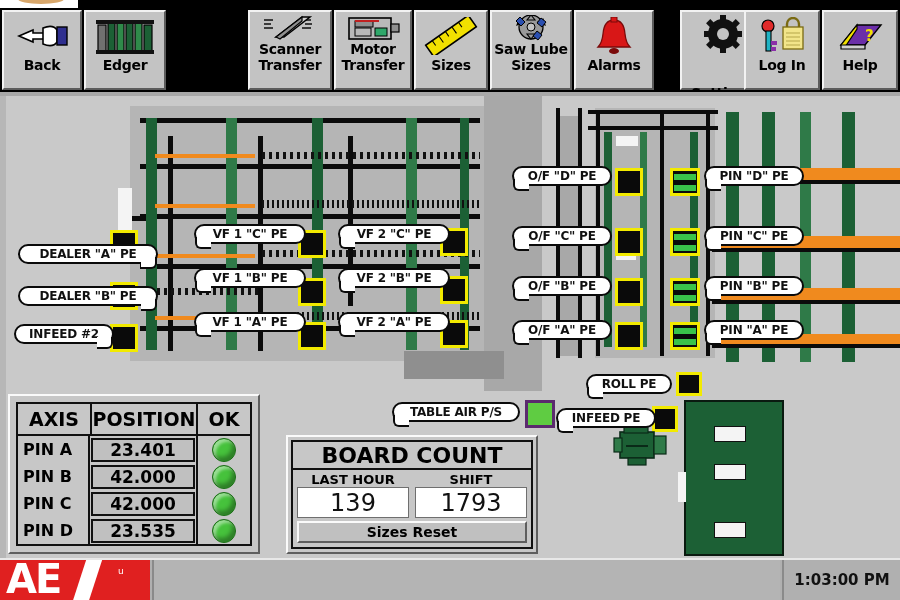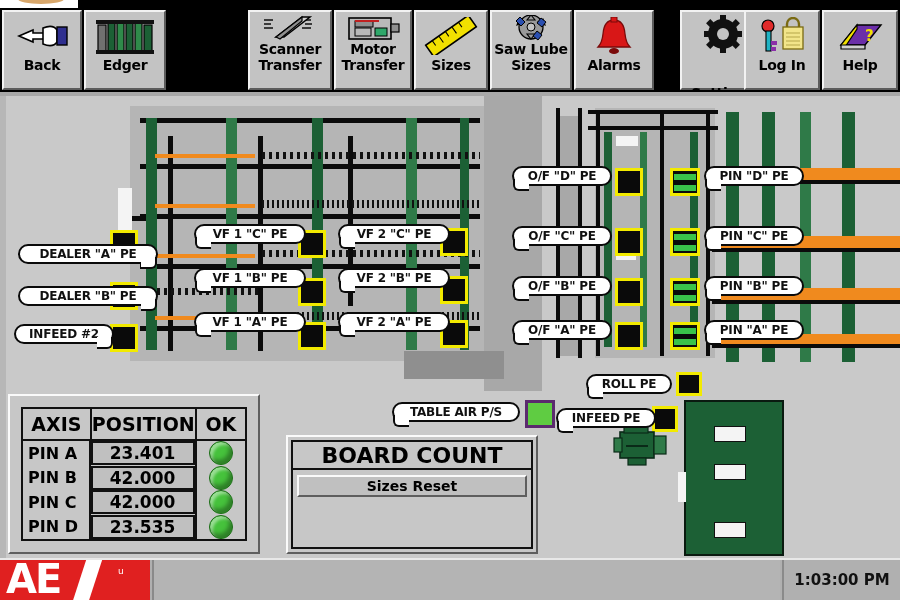--- a/index.html
+++ b/index.html
@@ -85,21 +85,21 @@
     background:#fff;border-right:2px solid #0a0a0a;border-bottom:2px solid #0a0a0a;
     border-bottom-right-radius:6px;
   }
 
   
   .panel{
     position:absolute;background:#c7c7c7;box-sizing:border-box;
     border-top:2px solid #fafafa;border-left:2px solid #fafafa;
     border-right:2px solid #5e5e5e;border-bottom:2px solid #5e5e5e;
   }
-  .axisPanel{left:8px;top:298px;width:252px;height:160px;padding:11px;}
+  .axisPanel{left:8px;top:298px;width:252px;height:160px;padding:6px;}
   .axisInner{width:100%;height:100%;border:2px solid #111;box-sizing:border-box;background:#c7c7c7;display:flex;flex-direction:column;}
   .axisHead{display:flex;height:30px;border-bottom:2px solid #111;}
   .axisHead>div{display:flex;align-items:center;justify-content:center;font-size:19px;font-weight:bold;font-family:"DejaVu Sans",sans-serif;color:#000;}
   .cAx{width:72px;border-right:2px solid #111;}
   .cPos{flex:1;border-right:2px solid #111;}
   .cOk{width:52px;}
   .axisRow{display:flex;flex:1;align-items:flex-start;}
   .axisRow .cAx{height:100%;display:flex;align-items:center;padding-left:5px;font-size:16px;font-weight:bold;font-family:"DejaVu Sans",sans-serif;box-sizing:border-box;}
   .axisRow .cPos{height:100%;display:flex;align-items:center;justify-content:center;box-sizing:border-box;}
   .axisRow .cOk{height:100%;display:flex;align-items:center;justify-content:center;box-sizing:border-box;}
@@ -548,20 +548,30 @@
               <div class="led"></div>
             </div>
         </div>
       </div>
     </div>
 
     <div class="panel bcPanel">
       <div class="bcInner">
         <div class="bcTitle">BOARD COUNT</div>
         <div class="bcBody">
+          <div class="bcCols">
+            <div class="bcCol">
+              <div class="bcLab">LAST HOUR</div>
+              <div class="bcVal">139</div>
+            </div>
+            <div class="bcCol">
+              <div class="bcLab">SHIFT</div>
+              <div class="bcVal">1793</div>
+            </div>
+          </div>
           <div class="bcBtn">Sizes Reset</div>
         </div>
       </div>
     </div>
 
   </div>
 
   <div class="statusbar"></div>
   <div class="statusmid"></div>
   <div class="logo">

